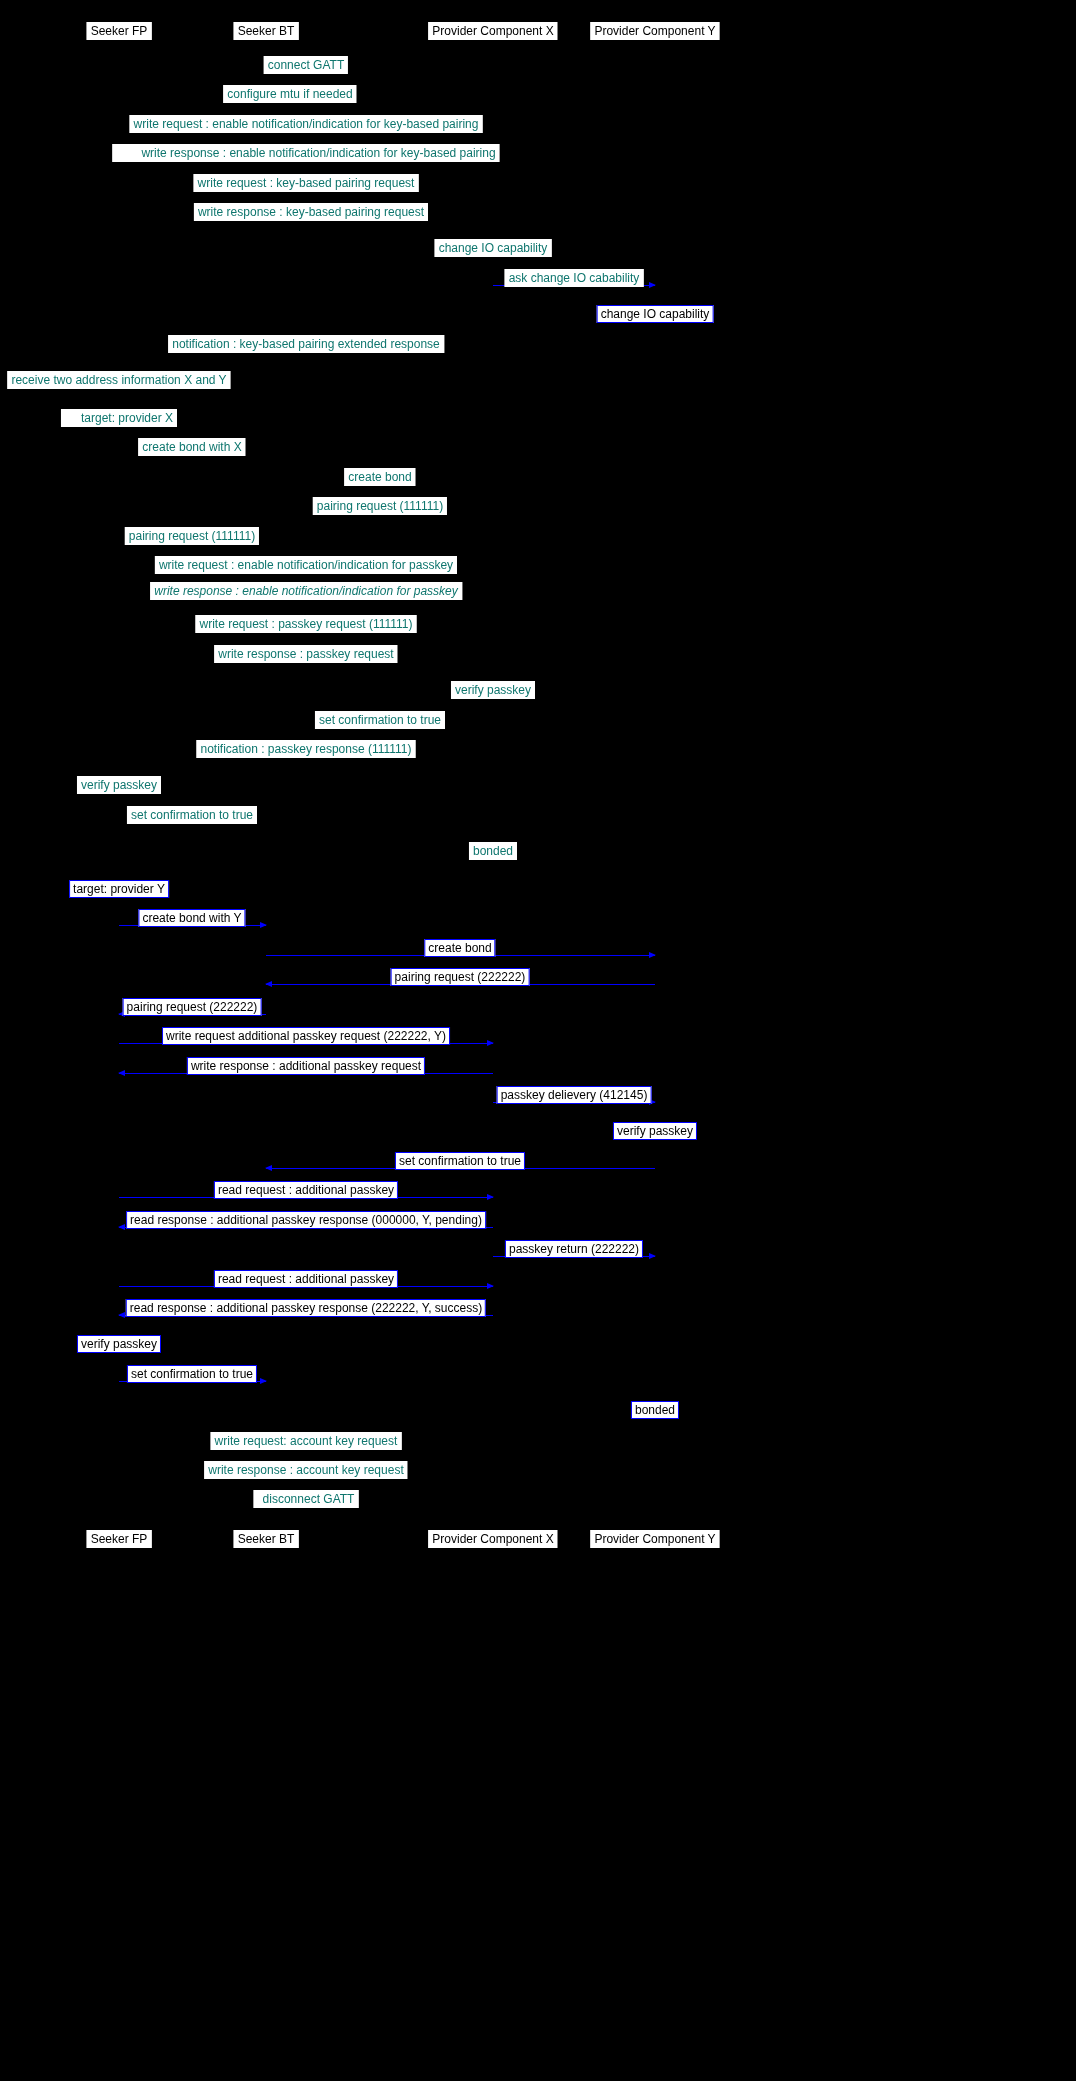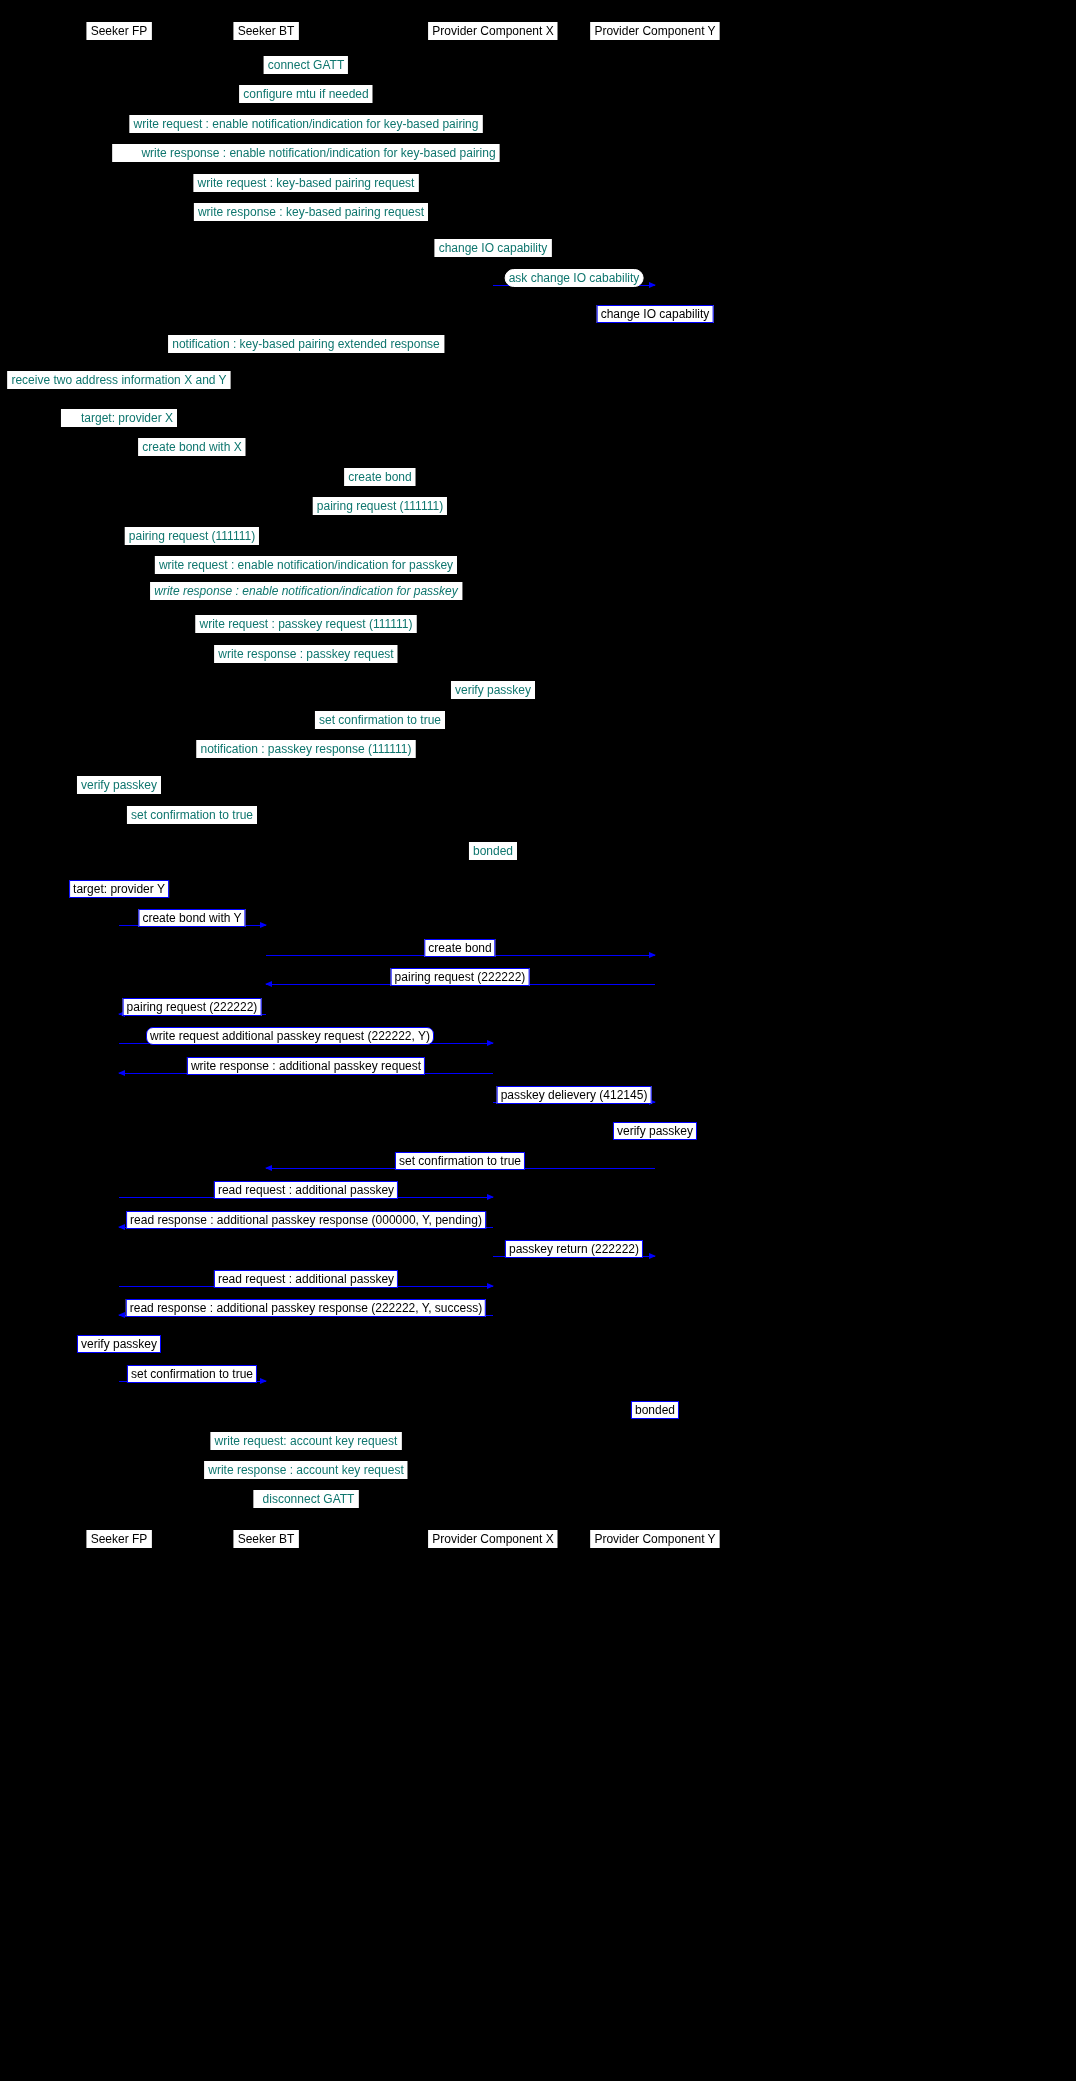--- a/index.html
+++ b/index.html
@@ -94,27 +94,27 @@
     <div class="arrow right" style="left: 493px; width: 162px; top: 1102px;"></div>
     <div class="arrow left" style="left: 266px; width: 389px; top: 1168px;"></div>
     <div class="arrow right" style="left: 119px; width: 374px; top: 1197px;"></div>
     <div class="arrow left" style="left: 119px; width: 374px; top: 1227px;"></div>
     <div class="arrow right" style="left: 493px; width: 162px; top: 1256px;"></div>
     <div class="arrow right" style="left: 119px; width: 374px; top: 1286px;"></div>
     <div class="arrow left" style="left: 119px; width: 374px; top: 1315px;"></div>
     <div class="arrow right" style="left: 119px; width: 147px; top: 1381px;"></div>
     <div class="arrow right" style="left: 493px; width: 162px; top: 285px;"></div>
     <div class="msg white" style="left: 306px; top: 56px;">connect GATT</div>
-    <div class="msg white" style="left: 306px; top: 85px; text-align: center;">configure mtu if needed</div>
+    <div class="msg white" style="left: 290px; top: 85px; text-align: center;">configure mtu if needed</div>
     <div class="msg white" style="left: 306px; top: 115px;">write request : enable notification/indication for key-based pairing</div>
     <div class="msg white" style="left: 306px; top: 144px; padding-left: 28px;">write response : enable notification/indication for key-based pairing</div>
     <div class="msg white" style="left: 306px; top: 174px;">write request : key-based pairing request</div>
     <div class="msg white" style="left: 311px; top: 203px;">write response : key-based pairing request</div>
     <div class="msg white" style="left: 493px; top: 239px;">change IO capability</div>
-    <div class="msg white" style="left: 574px; top: 269px; border-radius: 9px;">ask change IO cabability</div>
+    <div class="msg white" style="left: 574px; top: 269px;">ask change IO cabability</div>
     <div class="msg blue" style="left: 655px; top: 305px;">change IO capability</div>
     <div class="msg white" style="left: 306px; top: 335px;">notification : key-based pairing extended response</div>
     <div class="msg white" style="left: 119px; top: 371px;">receive two address information X and Y</div>
     <div class="msg white" style="left: 119px; top: 409px; padding-left: 19px;">target: provider X</div>
     <div class="msg white" style="left: 192px; top: 438px;">create bond with X</div>
     <div class="msg white" style="left: 380px; top: 468px;">create bond</div>
     <div class="msg white" style="left: 380px; top: 497px;">pairing request (111111)</div>
     <div class="msg white" style="left: 192px; top: 527px;">pairing request (111111)</div>
     <div class="msg white" style="left: 306px; top: 556px;">write request : enable notification/indication for passkey</div>
     <div class="msg white" style="left: 306px; top: 582px; font-style: italic;">write response : enable notification/indication for passkey</div>
@@ -124,21 +124,21 @@
     <div class="msg white" style="left: 380px; top: 711px;">set confirmation to true</div>
     <div class="msg white" style="left: 306px; top: 740px;">notification : passkey response (111111)</div>
     <div class="msg white" style="left: 119px; top: 776px;">verify passkey</div>
     <div class="msg white" style="left: 192px; top: 806px;">set confirmation to true</div>
     <div class="msg white" style="left: 493px; top: 842px;">bonded</div>
     <div class="msg blue" style="left: 119px; top: 880px;">target: provider Y</div>
     <div class="msg blue" style="left: 192px; top: 909px;">create bond with Y</div>
     <div class="msg blue" style="left: 460px; top: 939px;">create bond</div>
     <div class="msg blue" style="left: 460px; top: 968px;">pairing request (222222)</div>
     <div class="msg blue" style="left: 192px; top: 998px;">pairing request (222222)</div>
-    <div class="msg blue" style="left: 290px; top: 1027px; border-radius: 7px;">write request additional passkey request (222222, Y)</div>
+    <div class="msg blue" style="left: 306px; top: 1027px;">write request additional passkey request (222222, Y)</div>
     <div class="msg blue" style="left: 306px; top: 1057px;">write response : additional passkey request</div>
     <div class="msg blue" style="left: 574px; top: 1086px;">passkey delievery (412145)</div>
     <div class="msg blue" style="left: 655px; top: 1122px;">verify passkey</div>
     <div class="msg blue" style="left: 460px; top: 1152px;">set confirmation to true</div>
     <div class="msg blue" style="left: 306px; top: 1181px;">read request : additional passkey</div>
     <div class="msg blue" style="left: 306px; top: 1211px;">read response : additional passkey response (000000, Y, pending)</div>
     <div class="msg blue" style="left: 574px; top: 1240px;">passkey return (222222)</div>
     <div class="msg blue" style="left: 306px; top: 1270px;">read request : additional passkey</div>
     <div class="msg blue" style="left: 306px; top: 1299px;">read response : additional passkey response (222222, Y, success)</div>
     <div class="msg blue" style="left: 119px; top: 1335px;">verify passkey</div>

